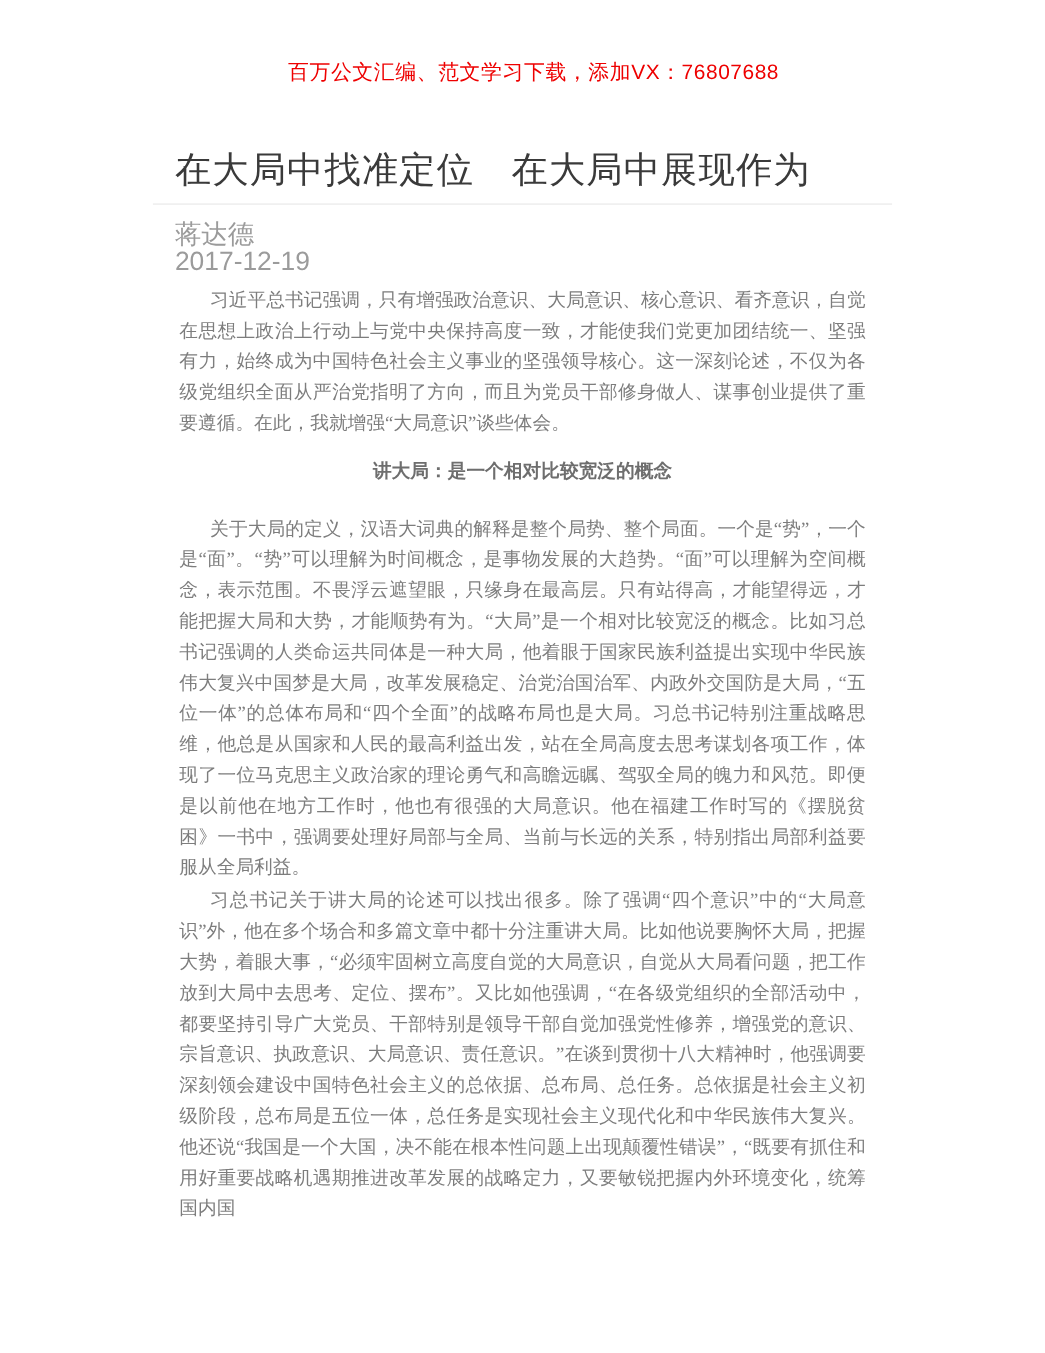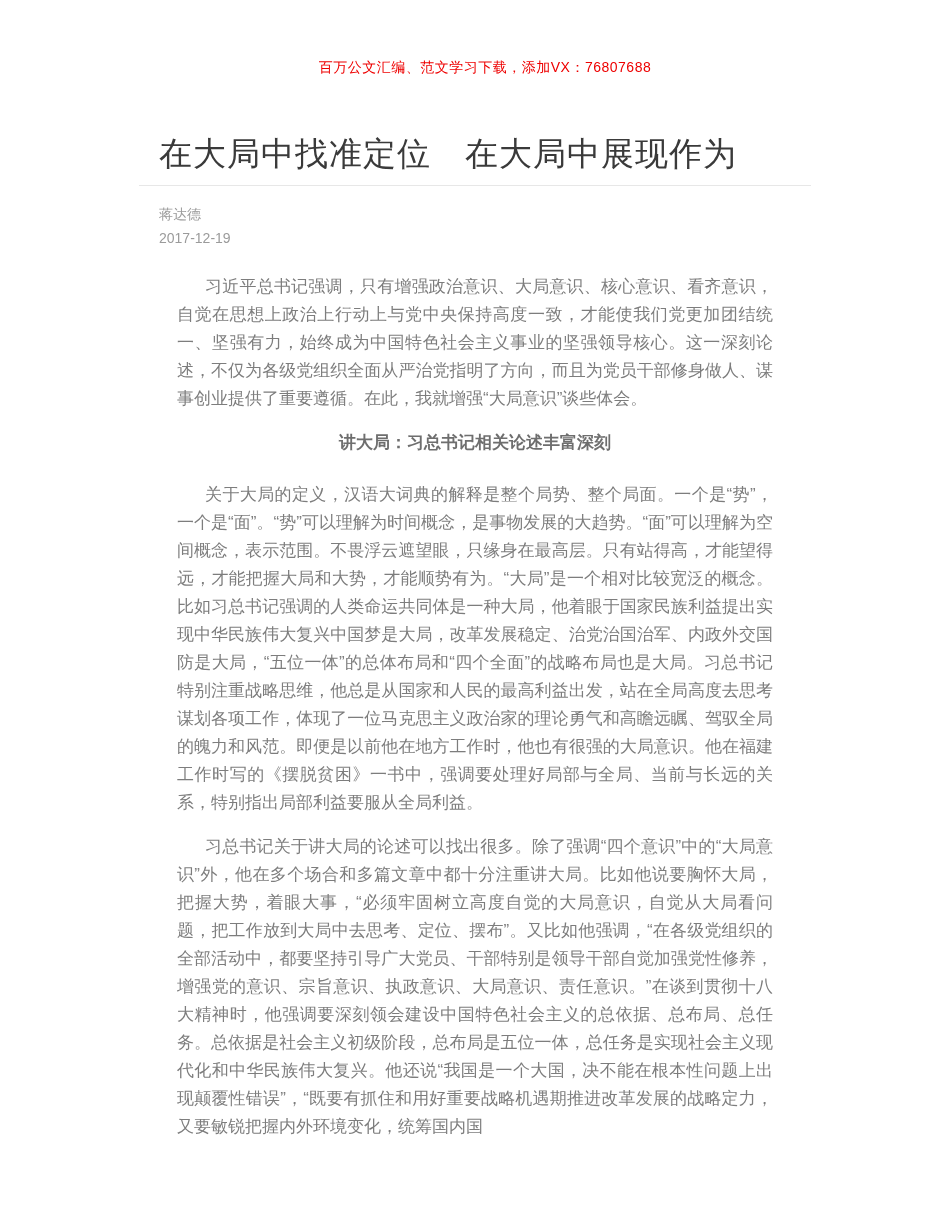--- a/index.html
+++ b/index.html
@@ -10,21 +10,21 @@
   }
   body {
     width: 950px;
     height: 1230px;
     overflow: hidden;
     font-family: "Liberation Sans", sans-serif;
   }
   .promo {
     padding-top: 54px;
     text-align: center;
-    font-size: 14px;
+    font-size: 19px;
     line-height: 26px;
     color: var(--promo-red, #ee0000);
     letter-spacing: 0.5px;
     padding-left: 20px;
   }
   .article {
     width: 672px;
     margin: 0 auto;
   }
   .title {
@@ -36,35 +36,36 @@
     letter-spacing: 1px;
     color: var(--title-text, #3a3a3a);
   }
   .divider {
     border: none;
     border-top: 1px solid var(--divider, #e7e7e7);
     margin: 14px 0 0;
   }
   .meta {
     padding: 16px 20px 0;
-    font-size: 14px;
+    font-size: 24px;
     line-height: 24px;
     color: var(--meta-text, #9b9b9b);
   }
   .content {
     padding: 7px 22px 0;
     font-size: 17px;
     line-height: 28px;
     color: var(--body-text, #7d7d7d);
     text-align: justify;
     text-justify: inter-ideograph;
   }
   .content p {
-    margin: 16px;
+    margin: 2px;
     text-indent: 28px;
+    font-family: Liberation Serif, serif;
   }
   .section-heading {
     margin: 16px 0 24px;
     font-size: 17px;
     line-height: 28px;
     font-weight: bold;
     text-align: center;
     text-indent: 0;
     color: var(--heading-text, #6e6e6e);
   }
@@ -85,21 +86,21 @@
     <hr class="divider">
 
     <div class="meta">
       <div>蒋达德</div>
       <div>2017-12-19</div>
     </div>
 
     <div class="content">
       <p>习近平总书记强调，只有增强政治意识、大局意识、核心意识、看齐意识，自觉在思想上政治上行动上与党中央保持高度一致，才能使我们党更加团结统一、坚强有力，始终成为中国特色社会主义事业的坚强领导核心。这一深刻论述，不仅为各级党组织全面从严治党指明了方向，而且为党员干部修身做人、谋事创业提供了重要遵循。在此，我就增强“大局意识”谈些体会。</p>
 
-      <h2 class="section-heading">讲大局：习总书记相关论述丰富深刻</h2>
+      <h2 class="section-heading">讲大局：是一个相对比较宽泛的概念</h2>
 
       <p>关于大局的定义，汉语大词典的解释是整个局势、整个局面。一个是“势”，一个是“面”。“势”可以理解为时间概念，是事物发展的大趋势。“面”可以理解为空间概念，表示范围。不畏浮云遮望眼，只缘身在最高层。只有站得高，才能望得远，才能把握大局和大势，才能顺势有为。“大局”是一个相对比较宽泛的概念。比如习总书记强调的人类命运共同体是一种大局，他着眼于国家民族利益提出实现中华民族伟大复兴中国梦是大局，改革发展稳定、治党治国治军、内政外交国防是大局，“五位一体”的总体布局和“四个全面”的战略布局也是大局。习总书记特别注重战略思维，他总是从国家和人民的最高利益出发，站在全局高度去思考谋划各项工作，体现了一位马克思主义政治家的理论勇气和高瞻远瞩、驾驭全局的魄力和风范。即便是以前他在地方工作时，他也有很强的大局意识。他在福建工作时写的《摆脱贫困》一书中，强调要处理好局部与全局、当前与长远的关系，特别指出局部利益要服从全局利益。</p>
 
       <p>习总书记关于讲大局的论述可以找出很多。除了强调“四个意识”中的“大局意识”外，他在多个场合和多篇文章中都十分注重讲大局。比如他说要胸怀大局，把握大势，着眼大事，“必须牢固树立高度自觉的大局意识，自觉从大局看问题，把工作放到大局中去思考、定位、摆布”。又比如他强调，“在各级党组织的全部活动中，都要坚持引导广大党员、干部特别是领导干部自觉加强党性修养，增强党的意识、宗旨意识、执政意识、大局意识、责任意识。”在谈到贯彻十八大精神时，他强调要深刻领会建设中国特色社会主义的总依据、总布局、总任务。总依据是社会主义初级阶段，总布局是五位一体，总任务是实现社会主义现代化和中华民族伟大复兴。他还说“我国是一个大国，决不能在根本性问题上出现颠覆性错误”，“既要有抓住和用好重要战略机遇期推进改革发展的战略定力，又要敏锐把握内外环境变化，统筹国内国</p>
     </div>
 
   </div>
 </div>
 
 </body></html>

